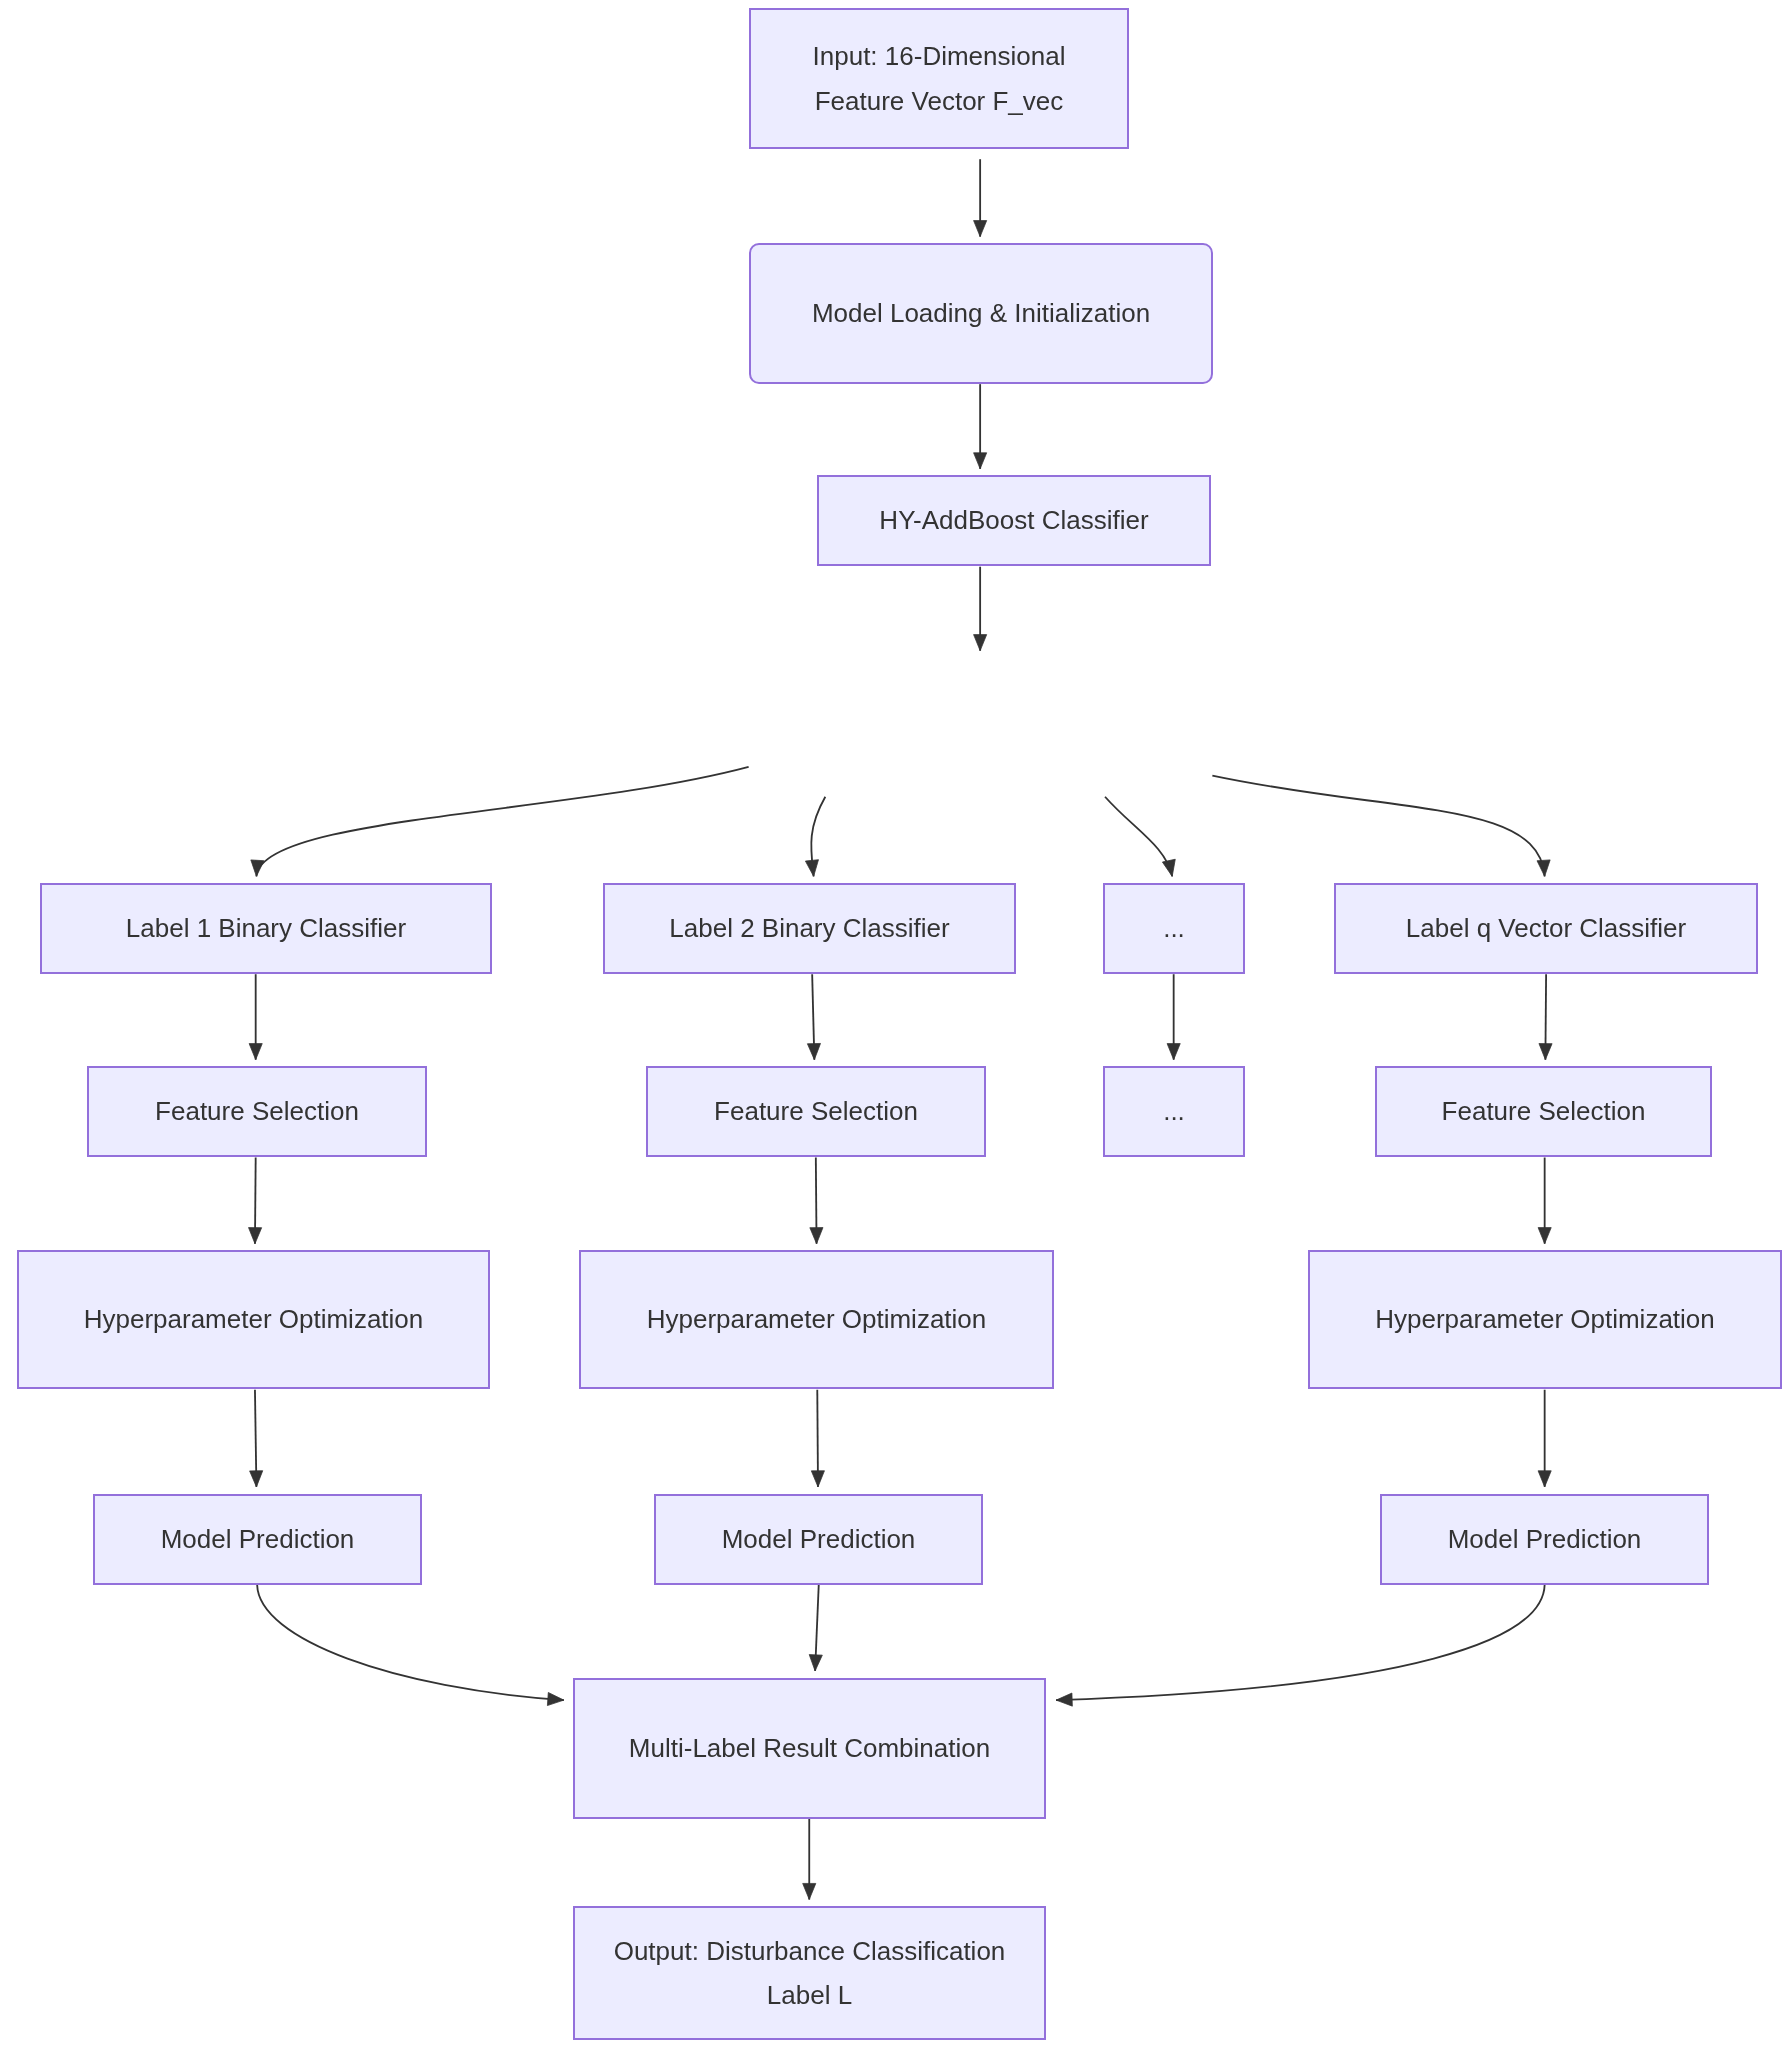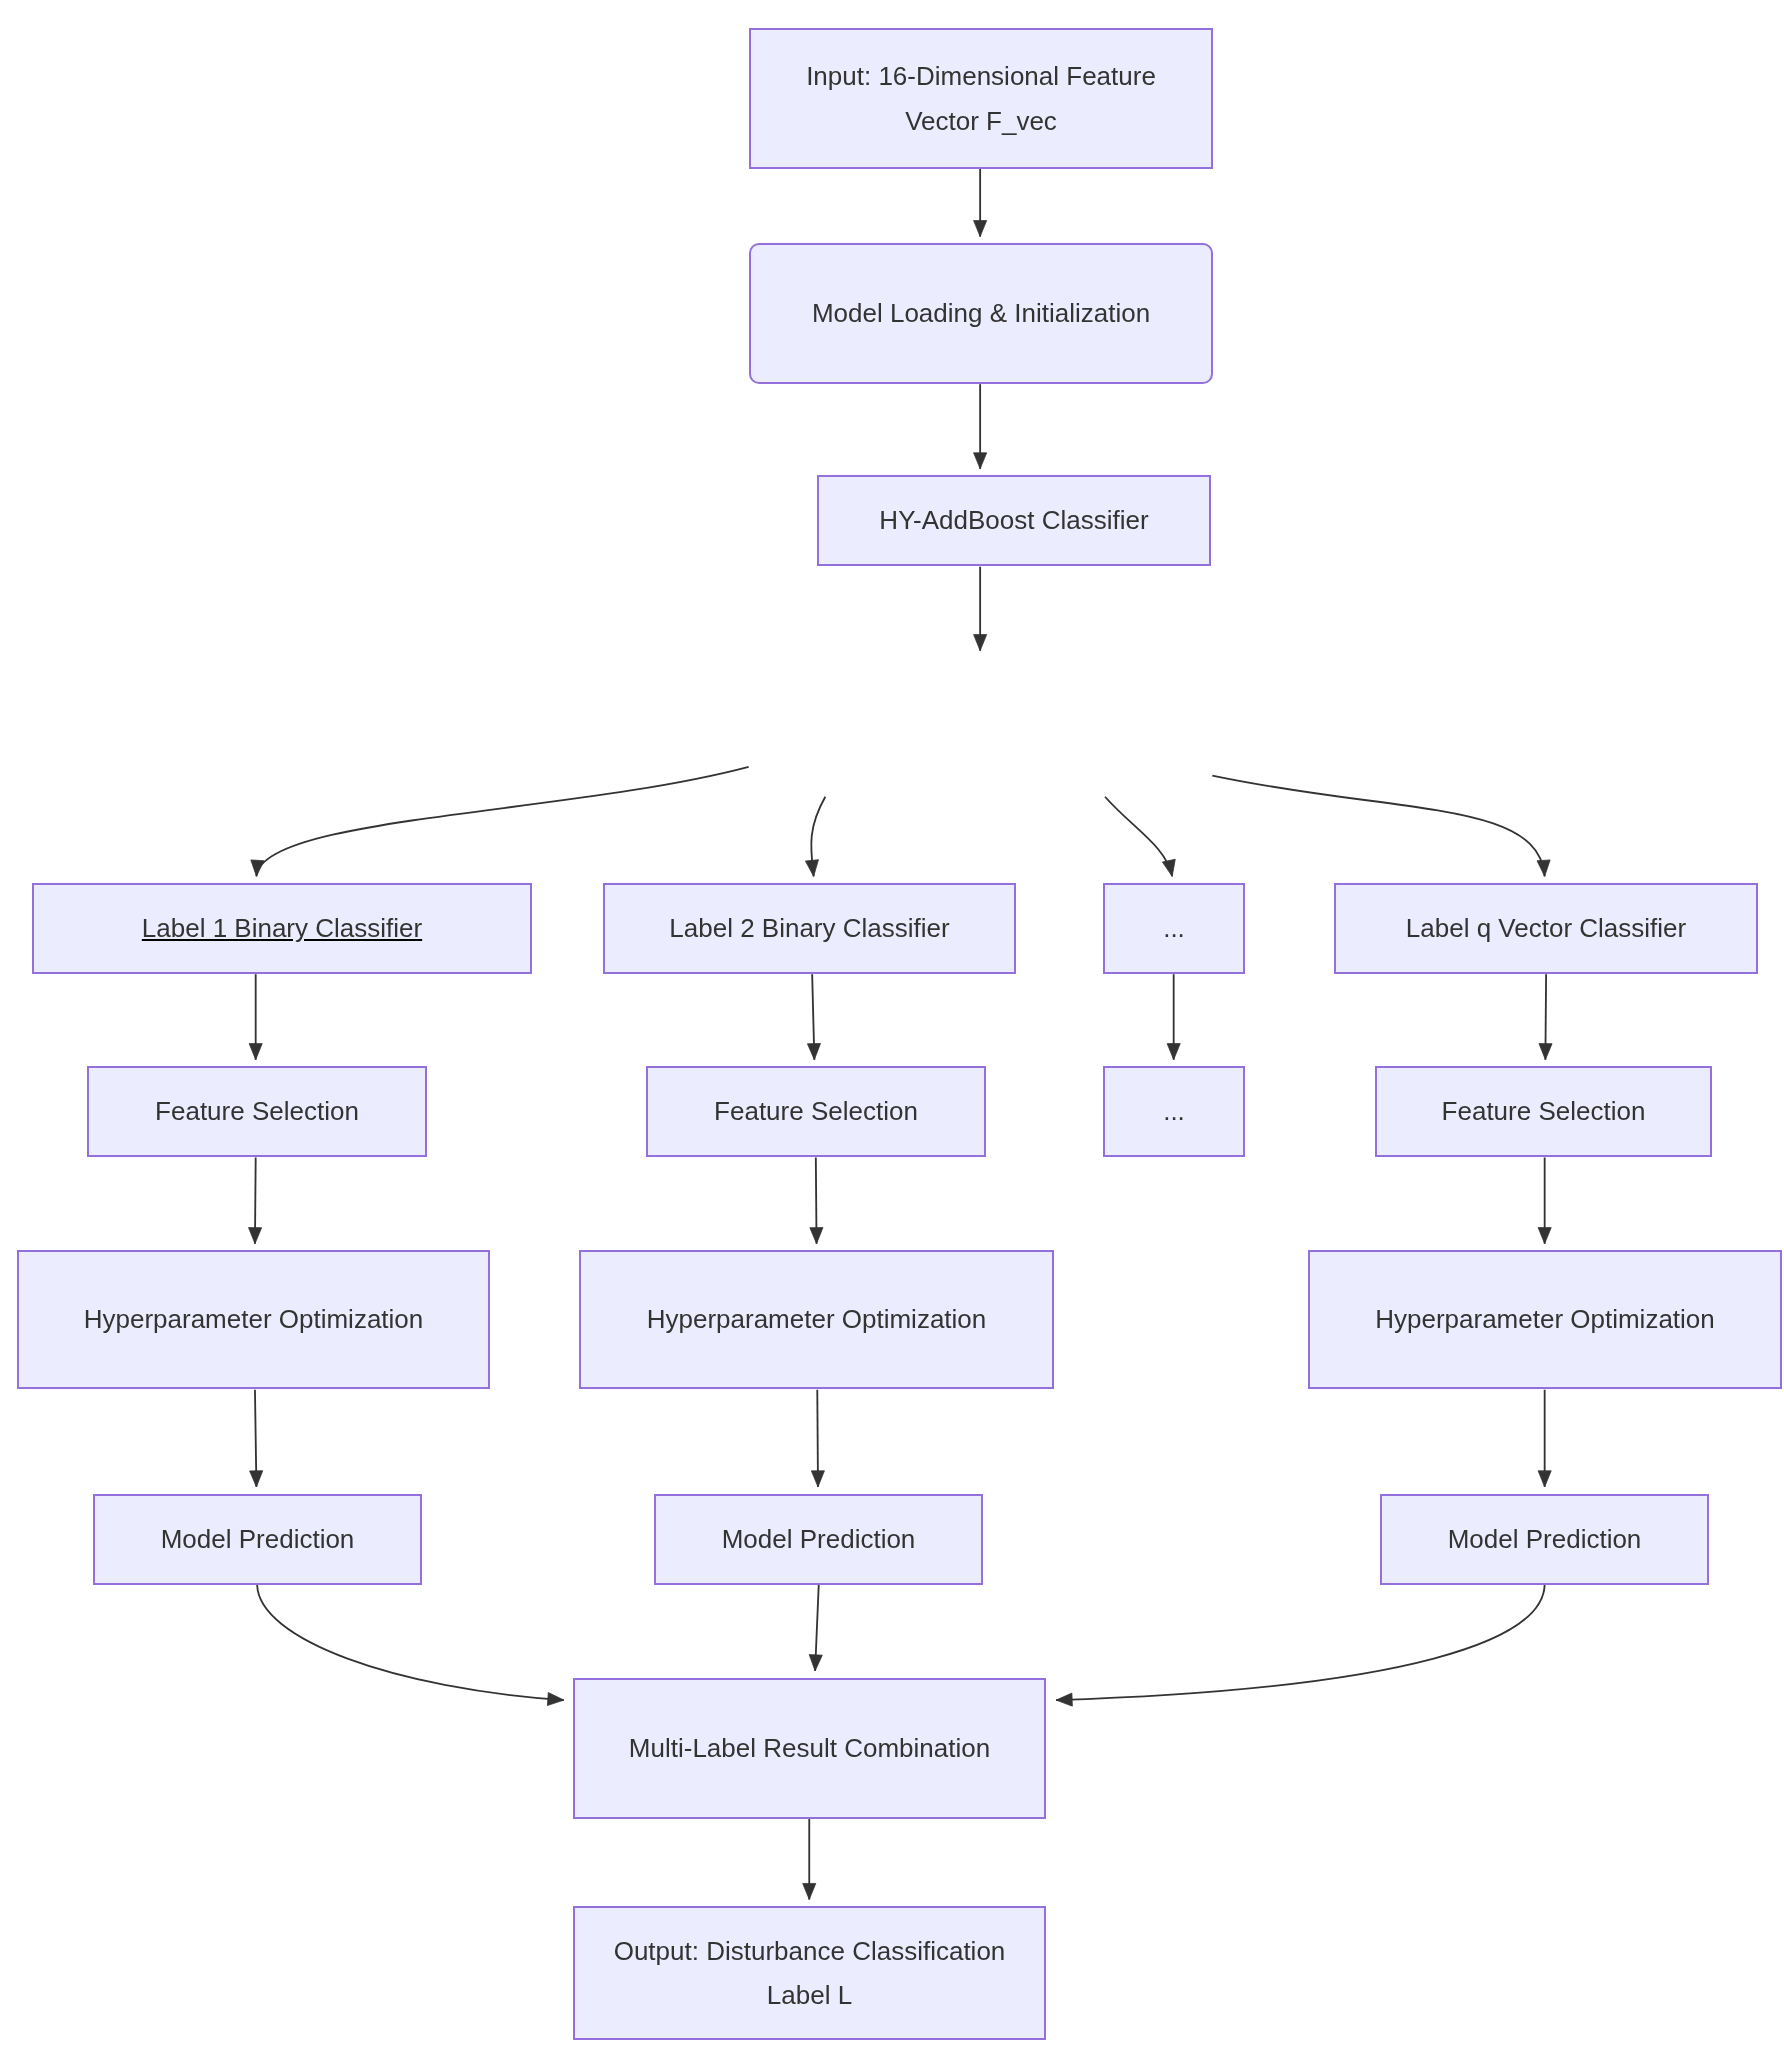--- a/index.html
+++ b/index.html
@@ -73,34 +73,34 @@
     <path class="edge" d="M1119,1903 L1120,2036" marker-end="url(#arrowhead)"></path>
     <path class="edge" d="M2115,1903 L2115,2036" marker-end="url(#arrowhead)"></path>
 
     <path class="edge" d="M352,2170 C354,2245 540,2312 772,2328" marker-end="url(#arrowhead)"></path>
     <path class="edge" d="M1121,2170 L1116,2288" marker-end="url(#arrowhead)"></path>
     <path class="edge" d="M2115,2170 C2113,2245 1935,2312 1446,2328" marker-end="url(#arrowhead)"></path>
 
     <path class="edge" d="M1108,2490 L1108,2601" marker-end="url(#arrowhead)"></path>
   </svg>
 
-  <div class="node" style="left:749px; top:28px; width:464px; height:141px;">
+  <div class="node" style="left:749px; top:8px; width:380px; height:141px;">
     <span class="node-label">Input: 16-Dimensional Feature Vector F_vec</span>
   </div>
 
   <div class="node" style="left:749px; top:243px; width:464px; height:141px;border-radius:10px;">
     <span class="node-label">Model Loading &amp; Initialization</span>
   </div>
 
   <div class="node" style="left:781px; top:475px; width:394px; height:91px;margin-left:36px;">
     <span class="node-label">HY-AddBoost Classifier</span>
   </div>
 
 
-  <div class="node" style="left:32px; top:883px; width:500px; height:91px;text-decoration:underline;">
+  <div class="node" style="left:40px; top:883px; width:452px; height:91px;">
     <span class="node-label">Label 1 Binary Classifier</span>
   </div>
 
   <div class="node" style="left:603px; top:883px; width:413px; height:91px;">
     <span class="node-label">Label 2 Binary Classifier</span>
   </div>
 
   <div class="node" style="left:1103px; top:883px; width:142px; height:91px;">
     <span class="node-label">...</span>
   </div>

